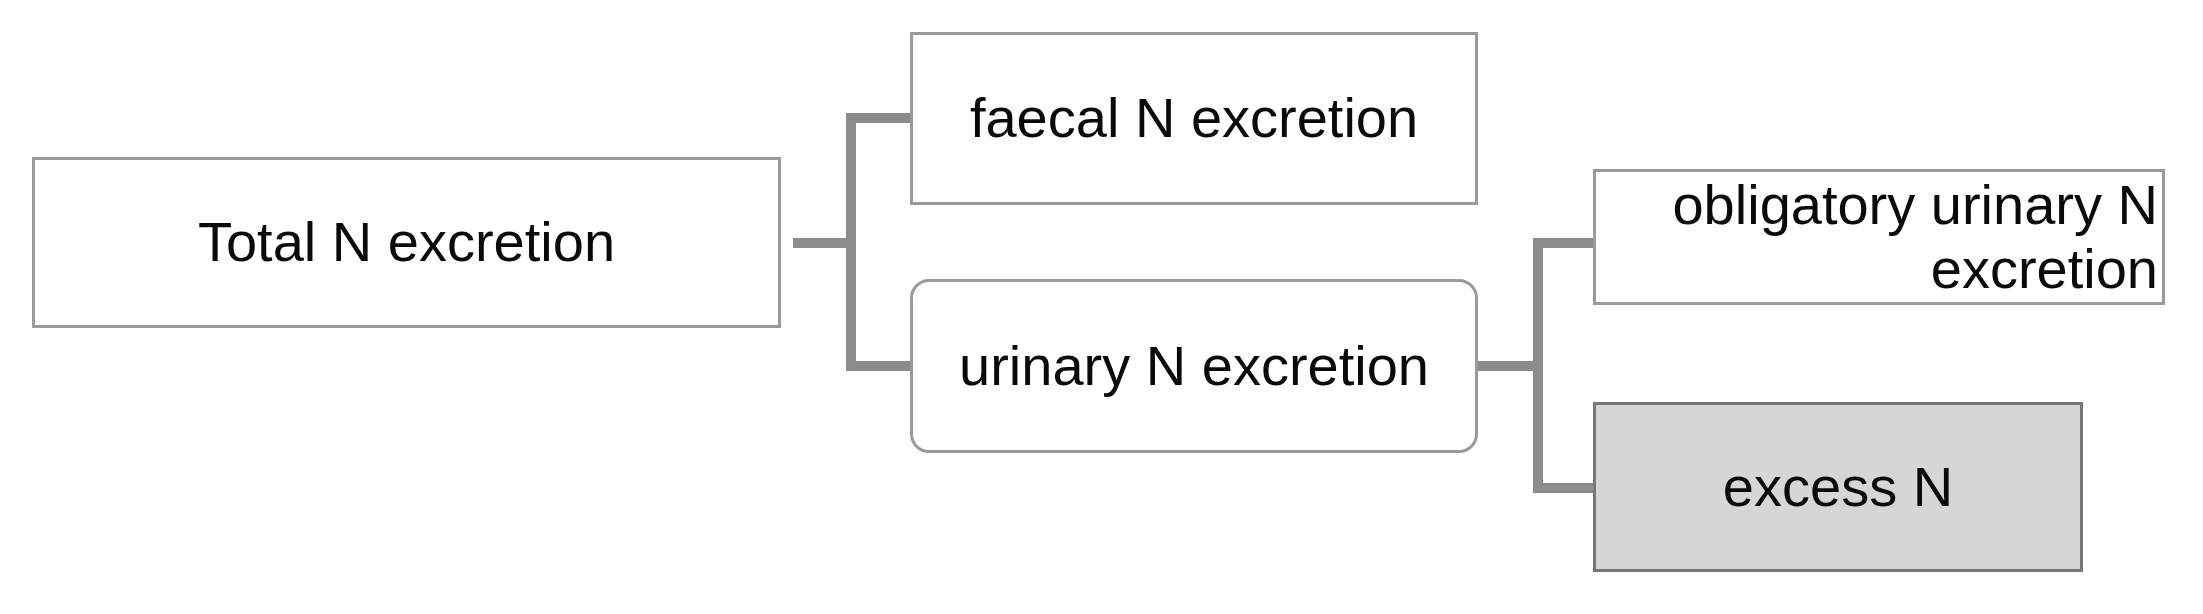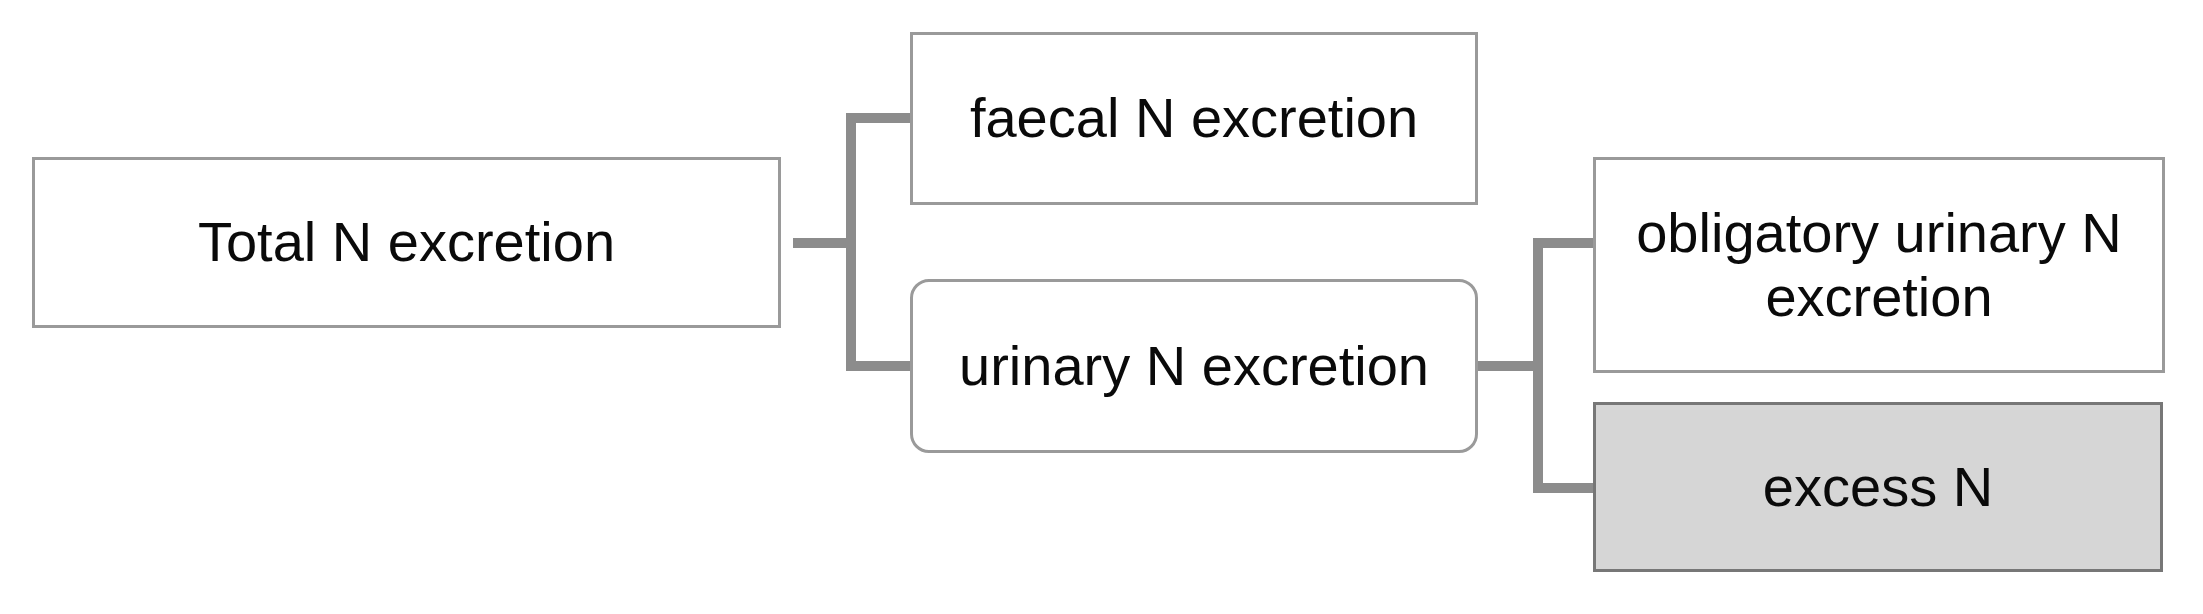--- a/index.html
+++ b/index.html
@@ -36,22 +36,22 @@
   }
   .connector {
     position: absolute;
     background: #8c8c8c;
     z-index: 1;
   }
   
   #node-total      { left: 32px;   top: 157px; width: 749px; height: 171px; }
   #node-faecal     { left: 910px;  top: 32px;  width: 568px; height: 173px; }
   #node-urinary    { left: 910px;  top: 279px; width: 568px; height: 174px; border-radius: 19px; }
-  #node-obligatory { left: 1593px; top: 157px; width: 572px; height: 216px; }
-  #node-excess     { left: 1593px; top: 402px; width: 570px; height: 170px; }
+  #node-obligatory { left: 1593px; top: 169px; width: 572px; height: 136px; text-align: right; }
+  #node-excess     { left: 1593px; top: 402px; width: 490px; height: 170px; }
   
   #conn-a-vertical   { left: 846px;  top: 113px; width: 10px; height: 258px; }
   #conn-a-from-total { left: 793px;  top: 238px; width: 55px; height: 10px; }
   #conn-a-to-faecal  { left: 854px;  top: 113px; width: 58px; height: 10px; }
   #conn-a-to-urinary { left: 854px;  top: 361px; width: 58px; height: 10px; }
   #conn-b-from-urinary { left: 1478px; top: 361px; width: 58px; height: 10px; }
   #conn-b-vertical     { left: 1533px; top: 238px; width: 10px; height: 255px; }
   #conn-b-to-obligatory{ left: 1541px; top: 238px; width: 54px; height: 10px; }
   #conn-b-to-excess    { left: 1541px; top: 483px; width: 54px; height: 10px; }
 </style>

